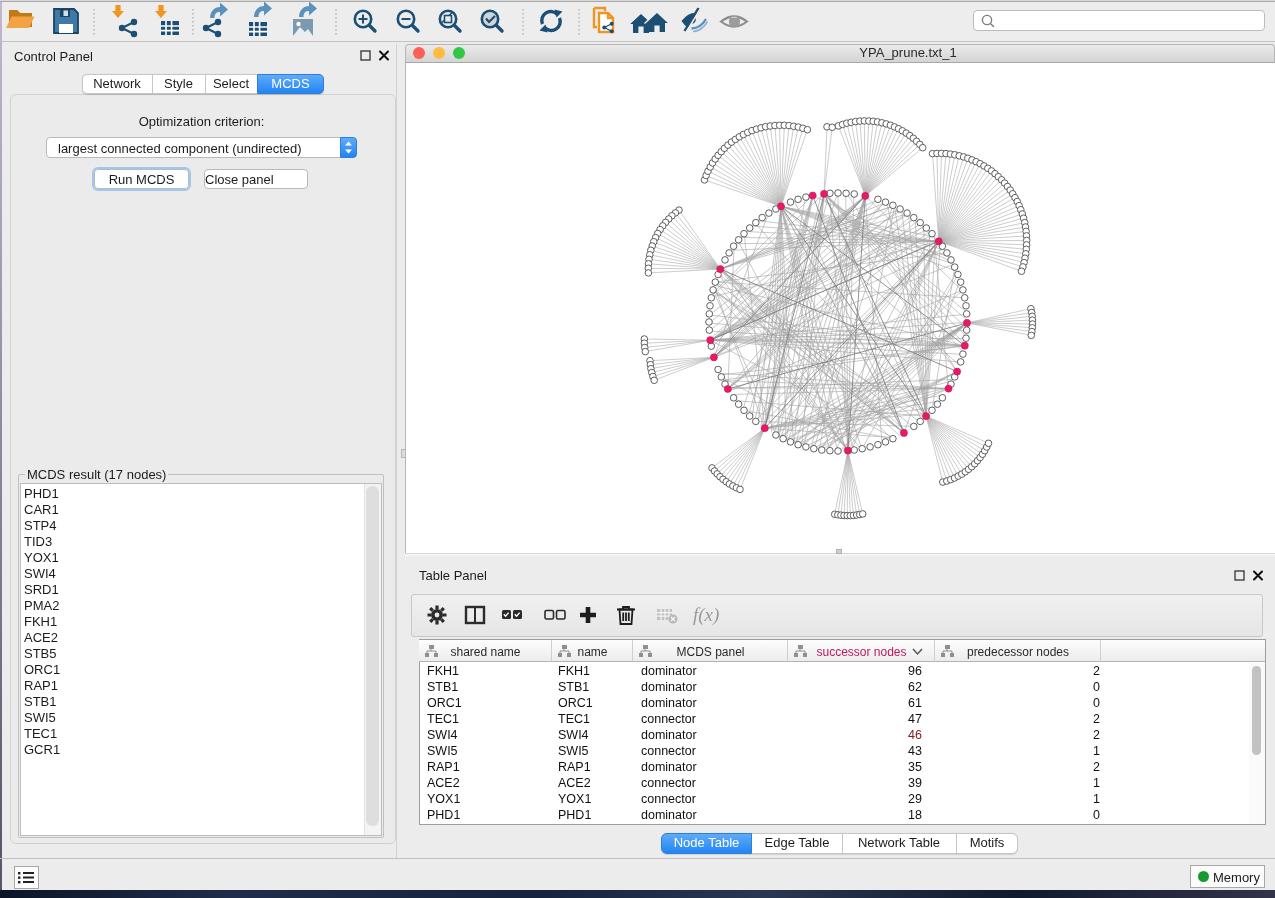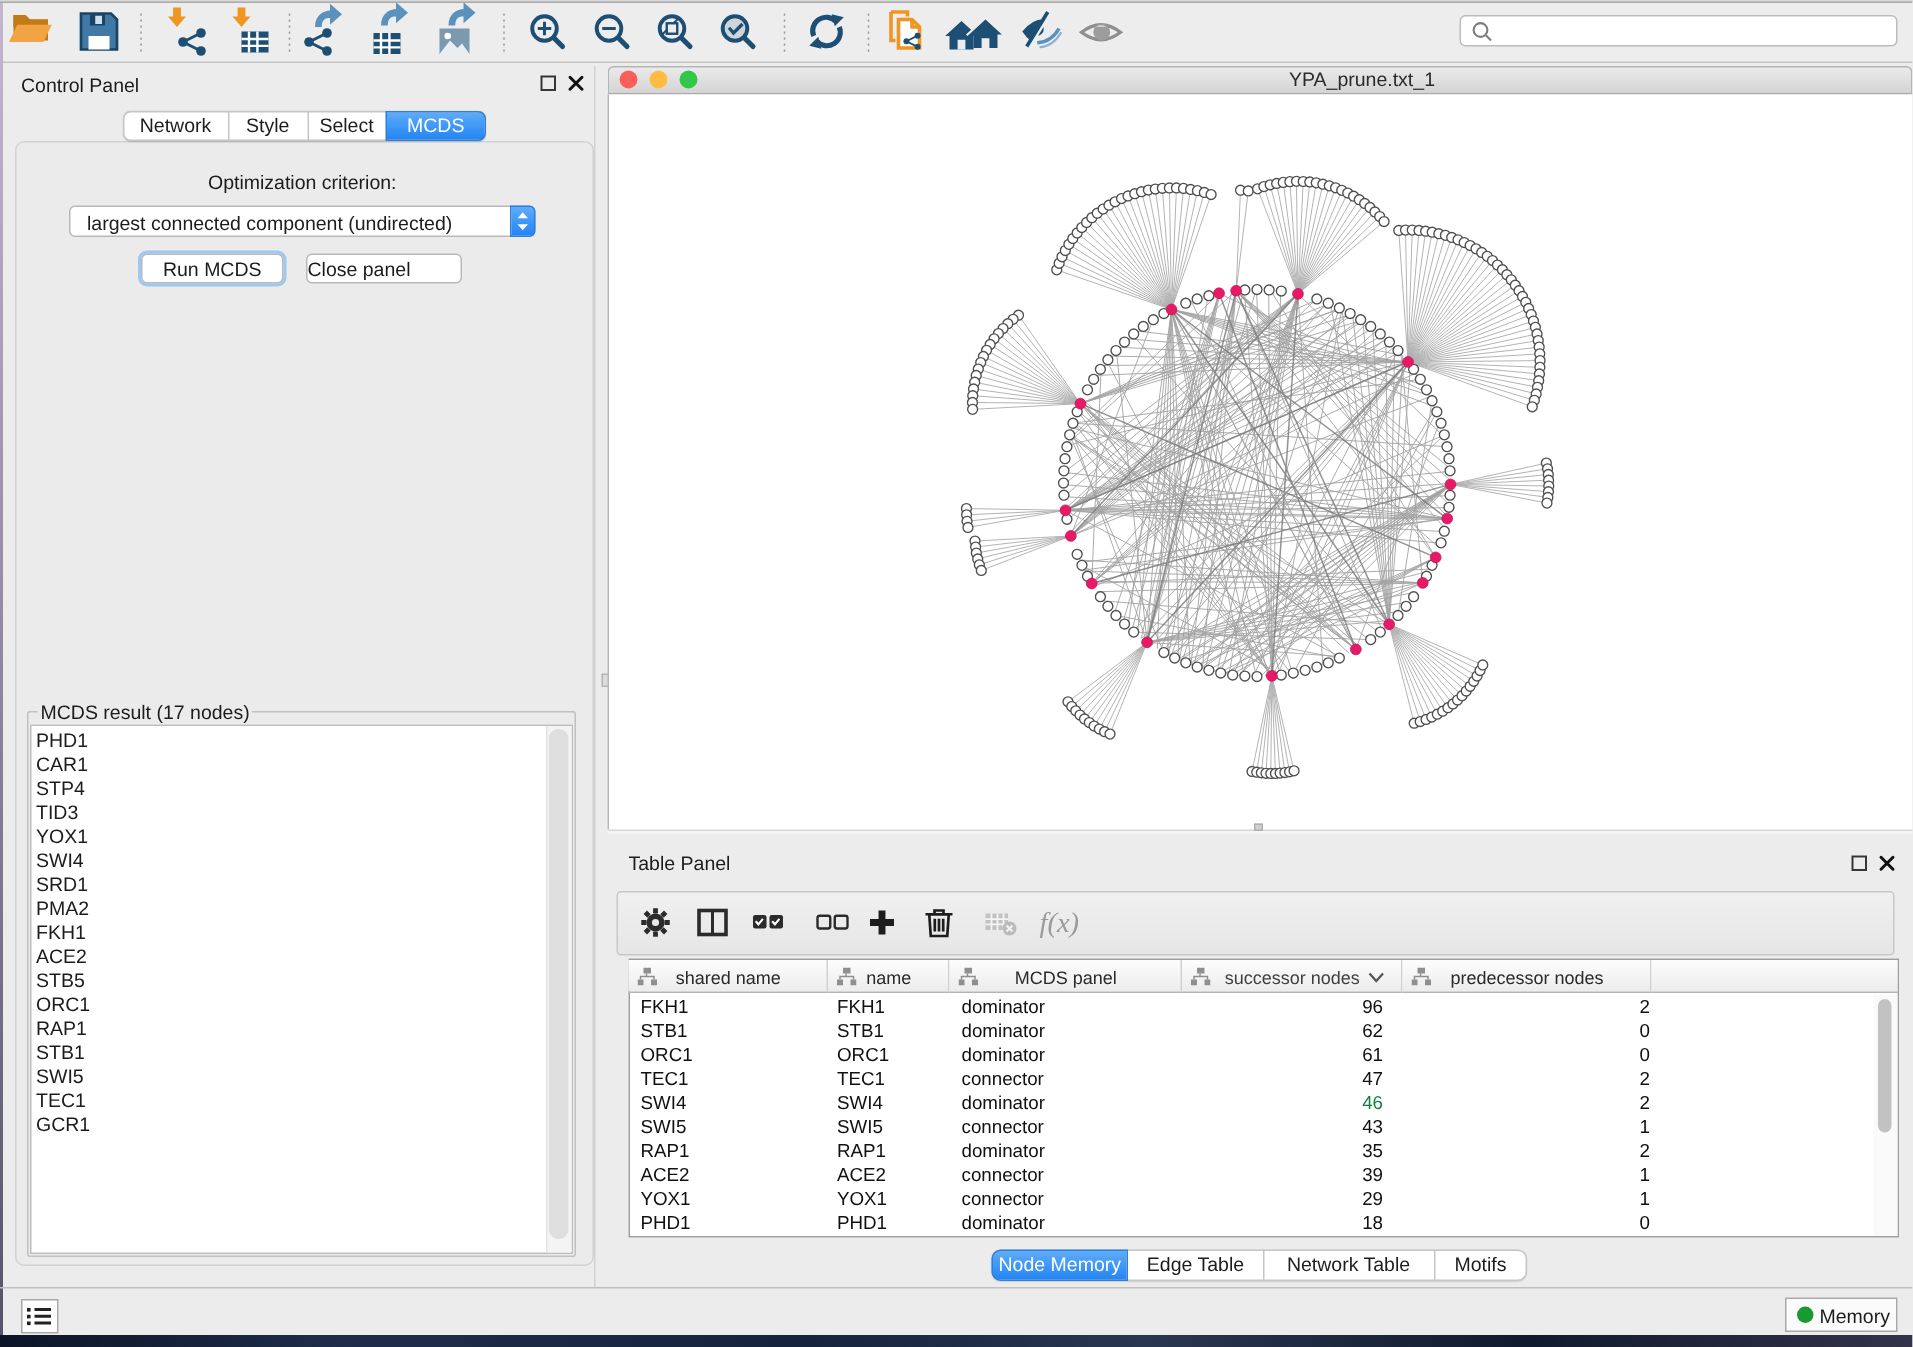--- a/index.html
+++ b/index.html
@@ -937,21 +937,21 @@
 <div class="abs" style="left:633px;top:645px;width:155px;text-align:center;font-size:12px;color:#2a2a2a">MCDS panel</div>
 <svg class="abs" style="left:639px;top:645px" width="13" height="12">
     <g fill="#8f8f8f">
       <rect x="4" y="0" width="5" height="4"></rect>
       <rect x="0" y="8" width="4" height="4"></rect>
       <rect x="9" y="8" width="4" height="4"></rect>
       <path d="M6,4 v2 M2,8 v-2 h9 v2" stroke="#8f8f8f" fill="none" stroke-width="1"></path>
     </g>
   </svg>
 <div class="abs" style="left:788px;top:640px;width:147px;height:22px;background:linear-gradient(#fdfdfd,#ececec);border-right:1px solid #cfcfcf;border-bottom:1px solid #b4b4b4"></div>
-<div class="abs" style="left:788px;top:645px;width:147px;text-align:center;font-size:12px;color:#404040">successor nodes</div>
+<div class="abs" style="left:788px;top:645px;width:147px;text-align:center;font-size:12px;color:#be185d">successor nodes</div>
 <svg class="abs" style="left:794px;top:645px" width="13" height="12">
     <g fill="#8f8f8f">
       <rect x="4" y="0" width="5" height="4"></rect>
       <rect x="0" y="8" width="4" height="4"></rect>
       <rect x="9" y="8" width="4" height="4"></rect>
       <path d="M6,4 v2 M2,8 v-2 h9 v2" stroke="#8f8f8f" fill="none" stroke-width="1"></path>
     </g>
   </svg>
 <div class="abs" style="left:935px;top:640px;width:166px;height:22px;background:linear-gradient(#fdfdfd,#ececec);border-right:1px solid #cfcfcf;border-bottom:1px solid #b4b4b4"></div>
 <div class="abs" style="left:935px;top:645px;width:166px;text-align:center;font-size:12px;color:#2a2a2a">predecessor nodes</div>
@@ -983,21 +983,21 @@
 <div class="abs" style="left:788px;top:696px;width:134px;text-align:right;font-size:12.5px;color:#111">61</div>
 <div class="abs" style="left:935px;top:696px;width:165px;text-align:right;font-size:12.5px;color:#111">0</div>
 <div class="abs" style="left:427px;top:712px;font-size:12.5px;color:#111">TEC1</div>
 <div class="abs" style="left:558px;top:712px;font-size:12.5px;color:#111">TEC1</div>
 <div class="abs" style="left:641px;top:712px;font-size:12.5px;color:#111">connector</div>
 <div class="abs" style="left:788px;top:712px;width:134px;text-align:right;font-size:12.5px;color:#111">47</div>
 <div class="abs" style="left:935px;top:712px;width:165px;text-align:right;font-size:12.5px;color:#111">2</div>
 <div class="abs" style="left:427px;top:728px;font-size:12.5px;color:#111">SWI4</div>
 <div class="abs" style="left:558px;top:728px;font-size:12.5px;color:#111">SWI4</div>
 <div class="abs" style="left:641px;top:728px;font-size:12.5px;color:#111">dominator</div>
-<div class="abs" style="left:788px;top:728px;width:134px;text-align:right;font-size:12.5px;color:#15803d">46</div>
+<div class="abs" style="left:788px;top:728px;width:134px;text-align:right;font-size:12.5px;color:#7f1d1d">46</div>
 <div class="abs" style="left:935px;top:728px;width:165px;text-align:right;font-size:12.5px;color:#111">2</div>
 <div class="abs" style="left:427px;top:744px;font-size:12.5px;color:#111">SWI5</div>
 <div class="abs" style="left:558px;top:744px;font-size:12.5px;color:#111">SWI5</div>
 <div class="abs" style="left:641px;top:744px;font-size:12.5px;color:#111">connector</div>
 <div class="abs" style="left:788px;top:744px;width:134px;text-align:right;font-size:12.5px;color:#111">43</div>
 <div class="abs" style="left:935px;top:744px;width:165px;text-align:right;font-size:12.5px;color:#111">1</div>
 <div class="abs" style="left:427px;top:760px;font-size:12.5px;color:#111">RAP1</div>
 <div class="abs" style="left:558px;top:760px;font-size:12.5px;color:#111">RAP1</div>
 <div class="abs" style="left:641px;top:760px;font-size:12.5px;color:#111">dominator</div>
 <div class="abs" style="left:788px;top:760px;width:134px;text-align:right;font-size:12.5px;color:#111">35</div>
@@ -1014,17 +1014,17 @@
 <div class="abs" style="left:935px;top:792px;width:165px;text-align:right;font-size:12.5px;color:#111">1</div>
 <div class="abs" style="left:427px;top:808px;font-size:12.5px;color:#111">PHD1</div>
 <div class="abs" style="left:558px;top:808px;font-size:12.5px;color:#111">PHD1</div>
 <div class="abs" style="left:641px;top:808px;font-size:12.5px;color:#111">dominator</div>
 <div class="abs" style="left:788px;top:808px;width:134px;text-align:right;font-size:12.5px;color:#111">18</div>
 <div class="abs" style="left:935px;top:808px;width:165px;text-align:right;font-size:12.5px;color:#111">0</div>
 <div class="abs" style="left:1249px;top:663px;width:16px;height:161px;background:#fafafa"></div>
 <div class="abs" style="left:1252px;top:666px;width:9px;height:89px;background:#c2c2c2;border-radius:5px"></div>
 <div class="abs" style="left:661px;top:833px;width:357px;height:21px;background:#fff;border:1px solid #c6c6c6;border-radius:6px;box-shadow:0 0.5px 1px rgba(0,0,0,0.12)"></div>
 <div class="abs" style="left:661px;top:833px;width:91px;height:21px;background:linear-gradient(#5fabf9,#2285f4);border:1px solid #2d7fd8;border-radius:6px 0 0 6px"></div>
-<div class="abs txt" style="left:661px;top:833px;width:91px;height:21px;line-height:20px;text-align:center;color:#fff">Node Memory</div>
+<div class="abs txt" style="left:661px;top:833px;width:91px;height:21px;line-height:20px;text-align:center;color:#fff">Node Table</div>
 <div class="abs txt" style="left:752px;top:833px;width:90px;height:21px;line-height:20px;text-align:center">Edge Table</div>
 <div class="abs" style="left:842px;top:833px;width:1px;height:21px;background:#c6c6c6"></div>
 <div class="abs txt" style="left:842px;top:833px;width:114px;height:21px;line-height:20px;text-align:center">Network Table</div>
 <div class="abs" style="left:956px;top:833px;width:1px;height:21px;background:#c6c6c6"></div>
 <div class="abs txt" style="left:956px;top:833px;width:62px;height:21px;line-height:20px;text-align:center">Motifs</div>
 </body></html>

